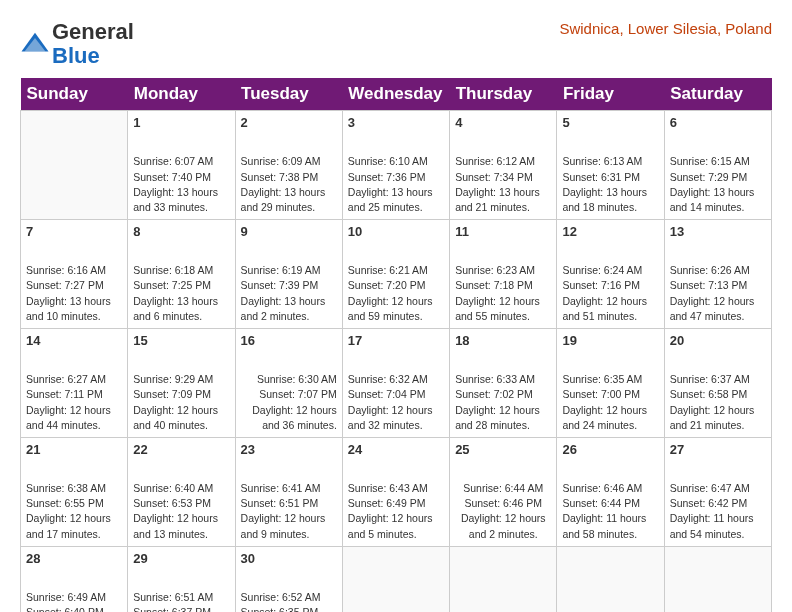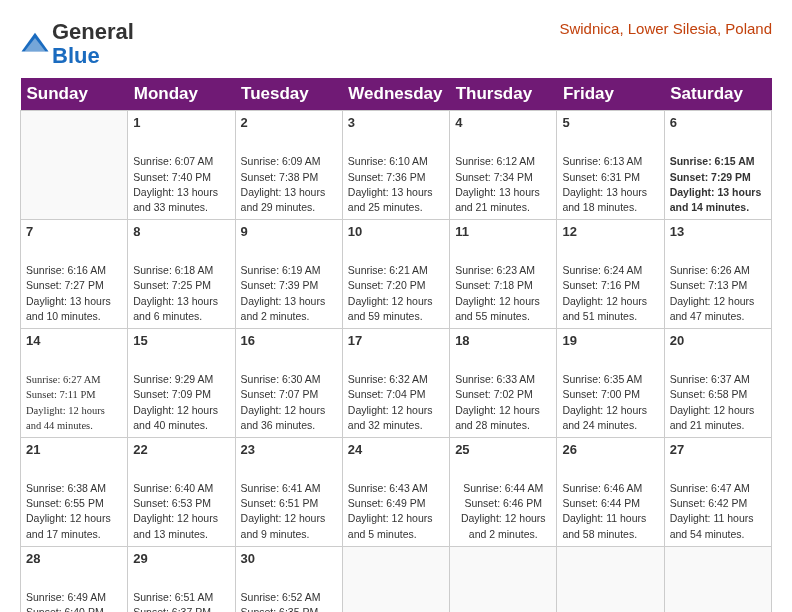--- a/index.html
+++ b/index.html
@@ -144,21 +144,21 @@
         </td>
         <td>
           <div class="day-number">5</div>
           <div class="day-info" style="white-space: pre-line;">Sunrise: 6:13 AM
 Sunset: 6:31 PM
 Daylight: 13 hours
 and 18 minutes.</div>
         </td>
         <td>
           <div class="day-number">6</div>
-          <div class="day-info" style="white-space: pre-line; font-weight: bold;">Sunrise: 6:15 AM
+          <div class="day-info" style="white-space: pre-line;">Sunrise: 6:15 AM
 Sunset: 7:29 PM
 Daylight: 13 hours
 and 14 minutes.</div>
         </td>
       </tr>
       <tr>
         <td>
           <div class="day-number">7</div>
           <div class="day-info" style="white-space: pre-line;">Sunrise: 6:16 AM
 Sunset: 7:27 PM
@@ -204,35 +204,35 @@
           <div class="day-number">13</div>
           <div class="day-info" style="white-space: pre-line;">Sunrise: 6:26 AM
 Sunset: 7:13 PM
 Daylight: 12 hours
 and 47 minutes.</div>
         </td>
       </tr>
       <tr>
         <td>
           <div class="day-number">14</div>
-          <div class="day-info" style="white-space: pre-line; font-family: Liberation Serif, serif;">Sunrise: 6:27 AM
+          <div class="day-info" style="white-space: pre-line;">Sunrise: 6:27 AM
 Sunset: 7:11 PM
 Daylight: 12 hours
 and 44 minutes.</div>
         </td>
         <td>
           <div class="day-number">15</div>
           <div class="day-info" style="white-space: pre-line;">Sunrise: 9:29 AM
 Sunset: 7:09 PM
 Daylight: 12 hours
 and 40 minutes.</div>
         </td>
         <td>
           <div class="day-number">16</div>
-          <div class="day-info" style="white-space: pre-line;">Sunrise: 6:30 AM
+          <div class="day-info" style="white-space: pre-line; text-align: right;">Sunrise: 6:30 AM
 Sunset: 7:07 PM
 Daylight: 12 hours
 and 36 minutes.</div>
         </td>
         <td>
           <div class="day-number">17</div>
           <div class="day-info" style="white-space: pre-line;">Sunrise: 6:32 AM
 Sunset: 7:04 PM
 Daylight: 12 hours
 and 32 minutes.</div>

